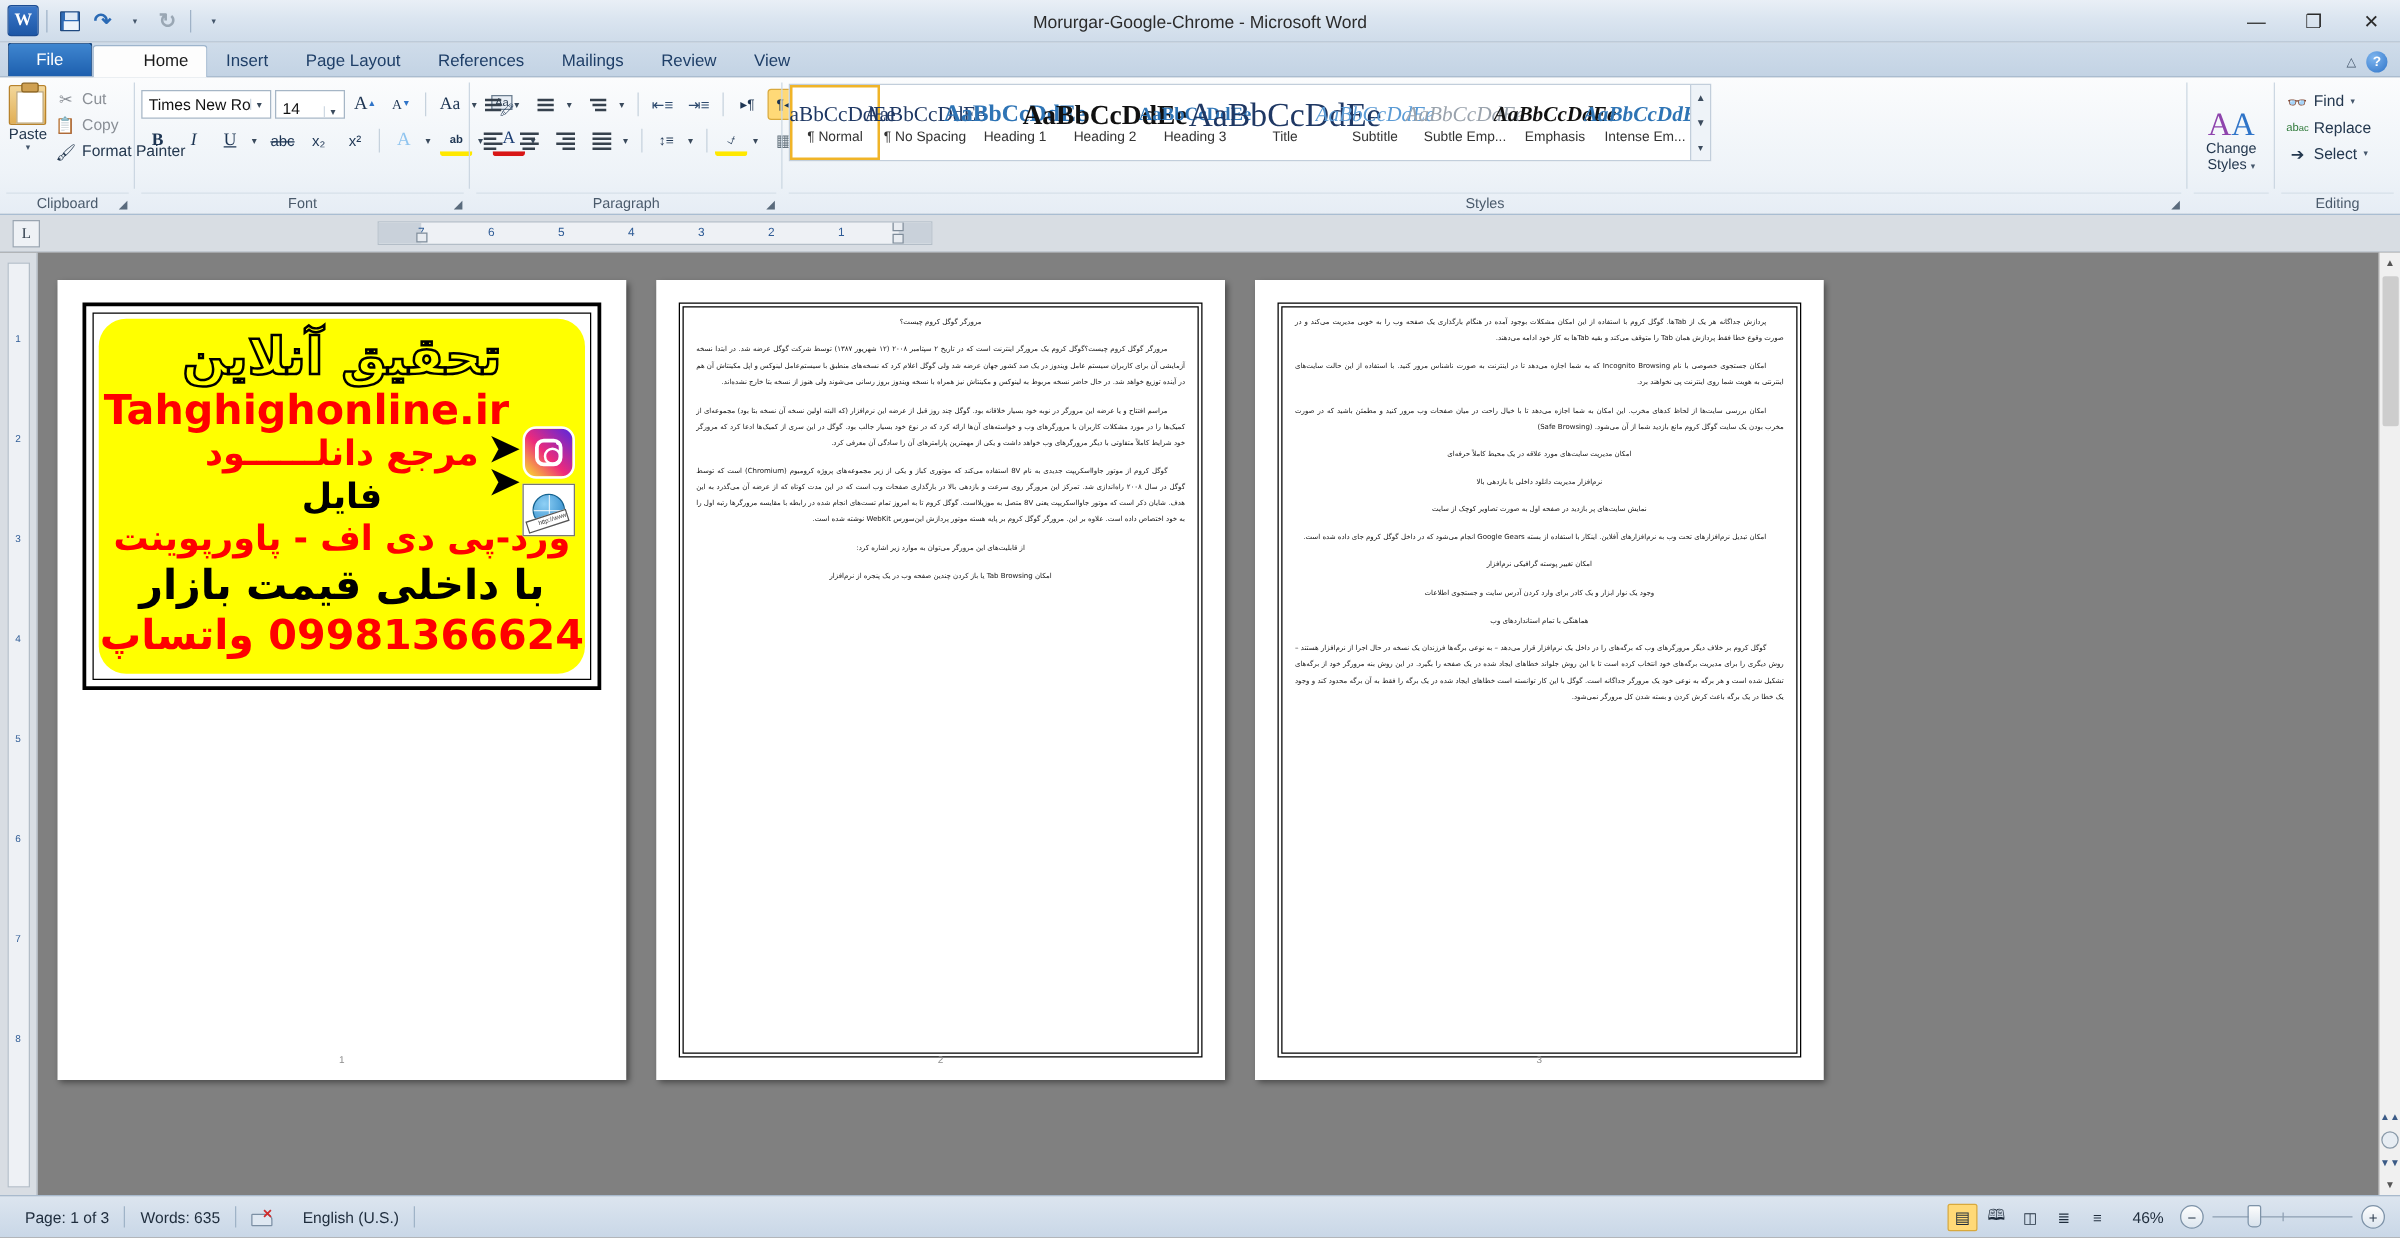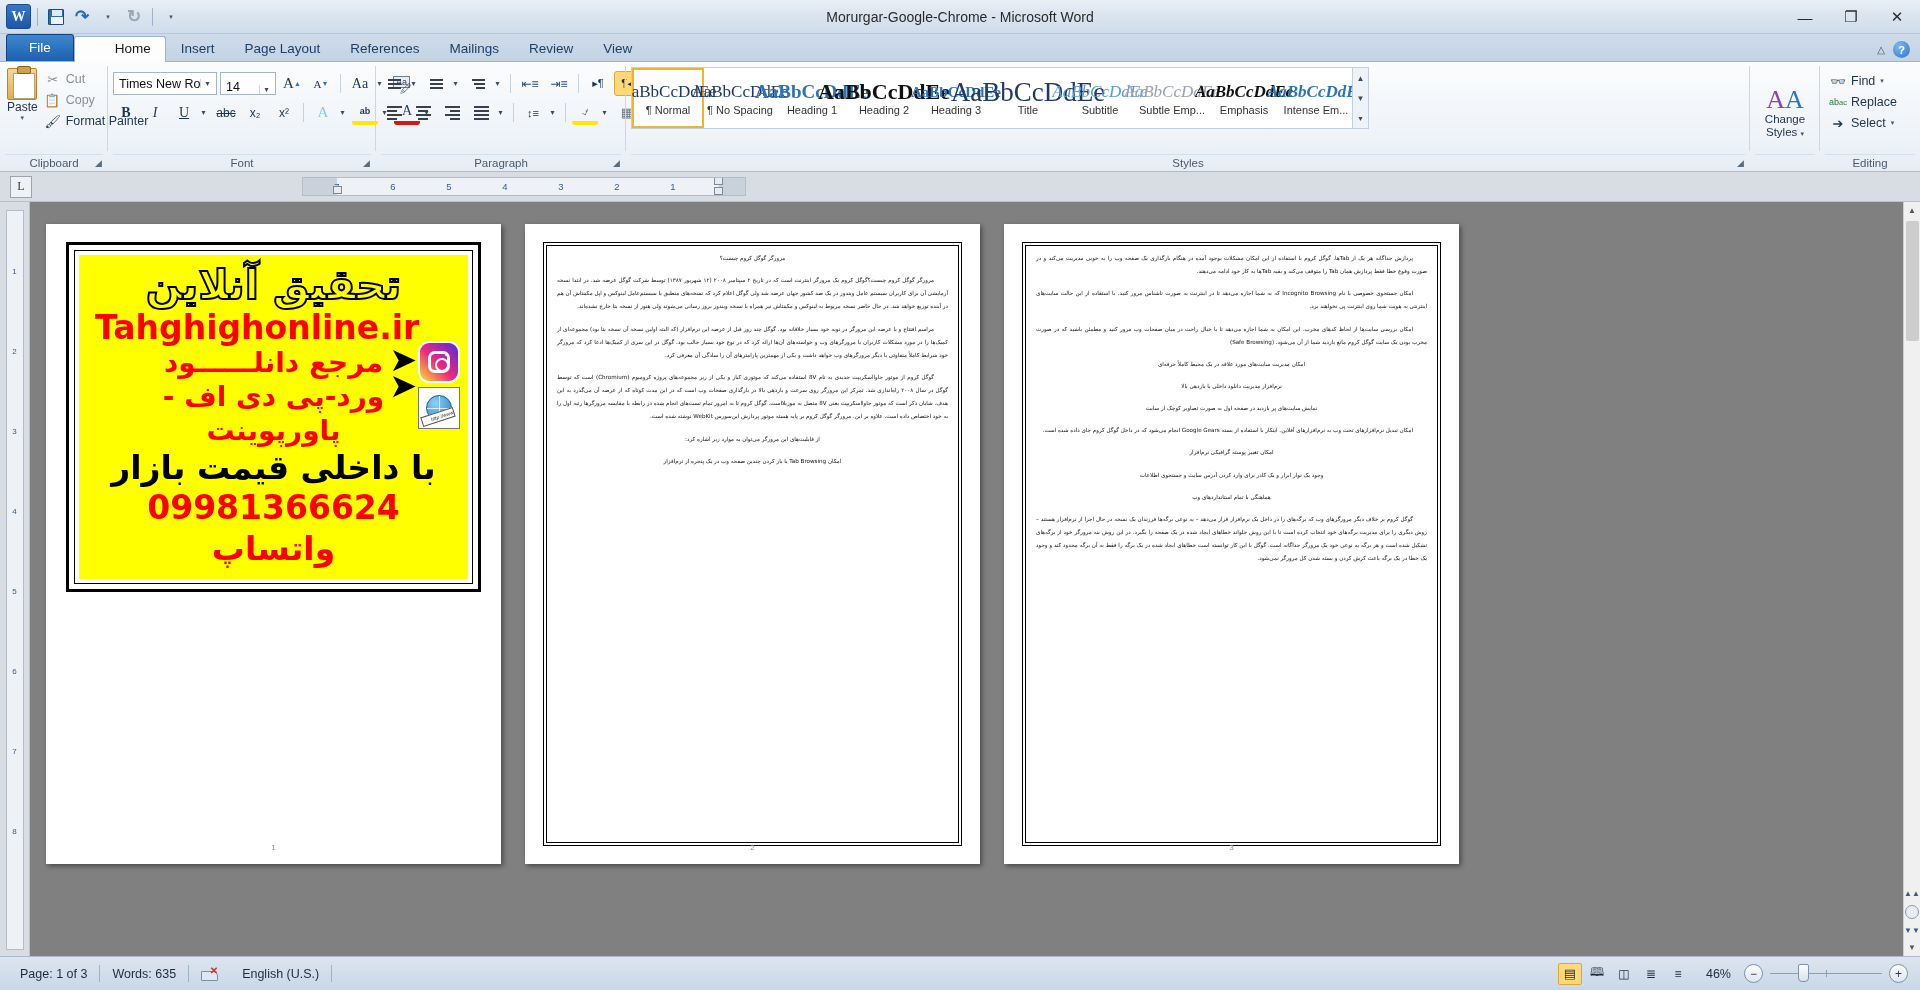--- a/index.html
+++ b/index.html
@@ -215,22 +215,22 @@
     position:absolute; bottom:12px; left:0; right:0; text-align:center;
     font-size:8px; color:#8c8c8c;
   }
 
   
   .bannerframe{
     border:3px solid #000; padding:5px; background:#fff; margin:0 2px;
   }
   .bannerframe .inner{ border:1px solid #000; padding:4px; }
   .banner{
-    background:#ffff00; padding:8px 12px 10px; text-align:center;
-    direction:rtl; position:relative;
+    background:#ffff00; padding:8px 0 10px; text-align:center;
+    direction:rtl; position:relative;border-radius:22px;
   }
   .b-outline{
     font-family:"DejaVu Sans", sans-serif; font-size:41px; line-height:1.12;
     font-weight:bold; color:#ffff00;
     -webkit-text-stroke:2px #000;
     letter-spacing:1px;
   }
   .b-url{
     font-family:"DejaVu Sans", sans-serif; font-weight:bold; font-size:33px;
     color:#ff0000; direction:ltr; text-align:left; padding-left:4px; line-height:1.05;
@@ -725,20 +725,21 @@
                   </div>
                 <div class="web-ico">
                   <span class="globe"></span>
                   <span class="urlbar">http://www</span>
                 </div>
               </div>
               <span class="arrow arr1">➤</span>
               <span class="arrow arr2">➤</span>
 
               <div class="b-red">مرجع دانلــــــود</div>
+              <div class="b-black">فایل</div>
               <div class="b-red">ورد-پی دی اف - پاورپوینت</div>
               <div class="b-black b-big">با داخلی قیمت بازار</div>
               <div class="b-red b-big">09981366624 واتساپ</div>
             </div>
           </div>
         </div>
       </div>
       <div class="pagenum">1</div>
     </div>
 

